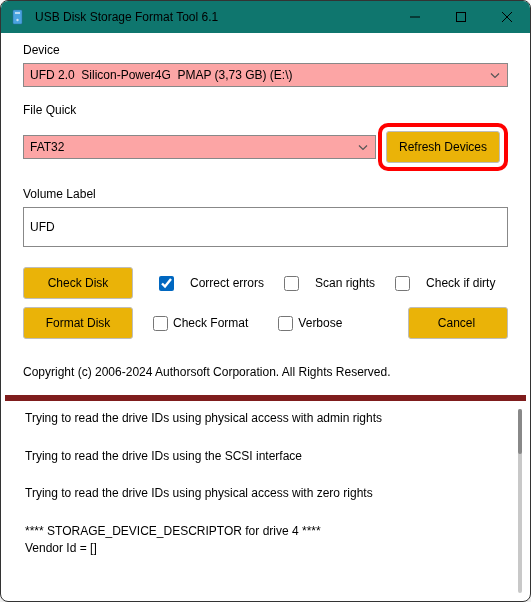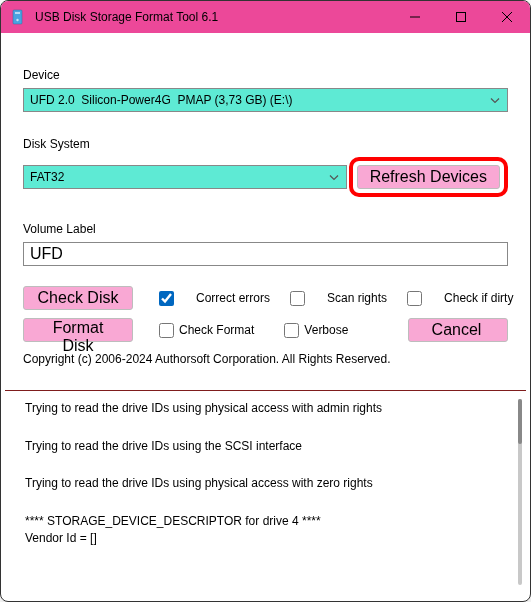--- a/index.html
+++ b/index.html
@@ -6,81 +6,81 @@
   body { font-family: 'Segoe UI', Tahoma, sans-serif; font-size: 12px; background: #fff; }
   .window {
     width: 531px; height: 602px;
     border: 1px solid #333; border-radius: 8px;
     background: #fff; overflow: hidden;
     box-shadow: 0 4px 12px rgba(0,0,0,0.15);
     display: flex; flex-direction: column;
   }
   .titlebar {
     height: 32px; display: flex; align-items: center;
-    padding: 0 0 0 10px; background: #ec4899;
+    padding: 0 0 0 10px; background: #0f766e;
   }
   .titlebar .icon { width: 16px; height: 16px; margin-right: 8px; }
   .titlebar .title { flex: 1; font-size: 12px; }
   .titlebar .controls { display: flex; }
   .titlebar .controls button {
     width: 46px; height: 32px; border: none; background: transparent;
     font-size: 14px; cursor: pointer; display:flex; align-items:center; justify-content:center;
   }
 
   .content { padding: 10px 22px 0 22px; flex: 0 0 auto; }
 
-  .label { font-size: 12px; margin-bottom: 6px; margin-top: 25px; color: #000; }
+  .label { font-size: 12px; margin-bottom: 6px; margin-top: 0; color: #000; }
 
   .select-full {
     width: 100%; height: 24px; border: 1px solid #888;
-    background: #5eead4; padding: 0 20px 0 6px; font-size: 12px;
+    background: #fca5a5; padding: 0 20px 0 6px; font-size: 12px;
     appearance: none; position: relative;
   }
   .select-wrap { position: relative; margin-bottom: 16px; }
   .select-wrap .chev {
     position: absolute; right: 8px; top: 50%; transform: translateY(-50%);
     pointer-events: none; font-size: 10px; color: #555;
   }
 
   .fs-row { display: flex; gap: 2px; align-items: center; margin-bottom: 16px; }
   .fs-row .select-wrap { flex: 1; margin-bottom: 0; }
 
   .btn {
-    height: 24px; border: 1px solid #bdbdbd; background: #f9a8d4;
-    border-radius: 3px; font-size: 16px; padding: 0 12px; cursor: pointer;
+    height: 32px; border: 1px solid #bdbdbd; background: #eab308;
+    border-radius: 3px; font-size: 12px; padding: 0 12px; cursor: pointer;
     min-width: 100px;
   }
 
   .refresh-highlight {
     border: 4px solid #ff0000; border-radius: 10px; padding: 4px;
   }
   .refresh-highlight .btn { min-width: 100px; }
 
   .text-input {
-    width: 100%; height: 24px; border: 1px solid #888; padding: 0 6px;
-    font-size: 16px; margin-bottom: 20px;
+    width: 100%; height: 40px; border: 1px solid #888; padding: 0 6px;
+    font-size: 12px; margin-bottom: 20px;
   }
 
   .check-row { display: flex; align-items: center; gap: 6px; margin-bottom: 8px; }
   .check-row .btn { width: 110px; min-width: 110px; }
   .check-opts { display: flex; gap: 20px; flex: 1; padding-left: 20px; }
-  .check-opts label { display: flex; gap: 22px; font-size: 12px; white-space: nowrap; }
+  .check-opts label { display: flex; gap: 16px; font-size: 12px; white-space: nowrap; }
 
   .cbox { width: 15px; height: 15px; accent-color: #0067c0; }
 
-  .format-row { display: flex; align-items: center; gap: 6px; }
+  .format-row { display: flex; align-items: center; gap: 0; margin-bottom: 16px; }
   .format-row .btn { width: 110px; min-width: 110px; }
   .format-opts { display: flex; gap: 30px; padding-left: 20px; flex: 1; }
   .format-opts label { display: flex; align-items: center; gap: 5px; font-size: 12px; }
   .format-row .cancel { margin-left: auto; width: 100px; min-width: 100px; padding-left: 9px; }
 
   .copyright { text-align: left; font-size: 12px; padding: 10px 0 16px 0; }
 
   .log-area {
-    flex: 1; border-top: 1px solid #7f1d1d; margin: 8px 4px; position: relative;
+    flex: 1; border-top: 6px solid #7f1d1d; margin: 0 4px; position: relative;
     overflow: hidden;
   }
   .log-content {
     padding: 10px 20px; font-size: 12px; line-height: 1.3;
     height: 100%; overflow: hidden;
   }
   .log-content p { margin-bottom: 22px; }
   .log-content p.tight { margin-bottom: 2px; }
   .scrollbar {
     position: absolute; right: 4px; top: 8px; bottom: 8px; width: 4px;
@@ -129,21 +129,21 @@
     <div class="label">Device</div>
     <div class="select-wrap">
       <input class="select-full" readonly="" value="UFD 2.0  Silicon-Power4G  PMAP (3,73 GB) (E:\)" style="">
       <span class="chev">
         <svg width="10" height="6" viewBox="0 0 10 6">
             <path d="M1 1 L5 5 L9 1" fill="none" stroke="#555" stroke-width="1.2"></path>
           </svg>
       </span>
     </div>
 
-    <div class="label">Disk System</div>
+    <div class="label">File Quick</div>
     <div class="fs-row">
       <div class="select-wrap">
         <input class="select-full" readonly="" value="FAT32" style="">
         <span class="chev">
           <svg width="10" height="6" viewBox="0 0 10 6">
               <path d="M1 1 L5 5 L9 1" fill="none" stroke="#555" stroke-width="1.2"></path>
             </svg>
         </span>
       </div>
       <div class="refresh-highlight">

